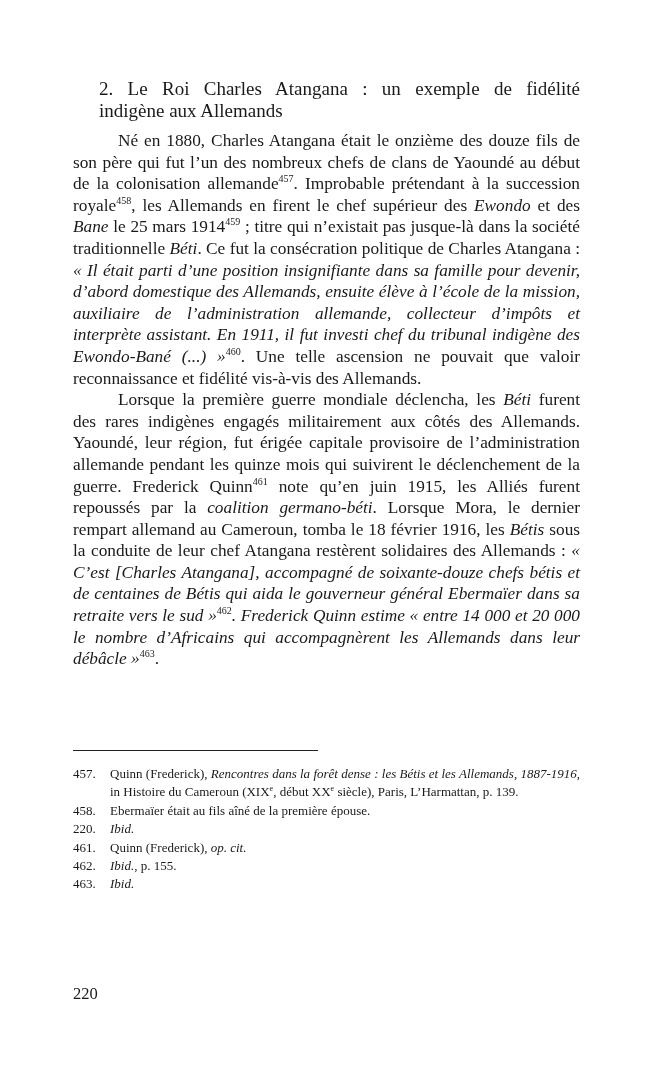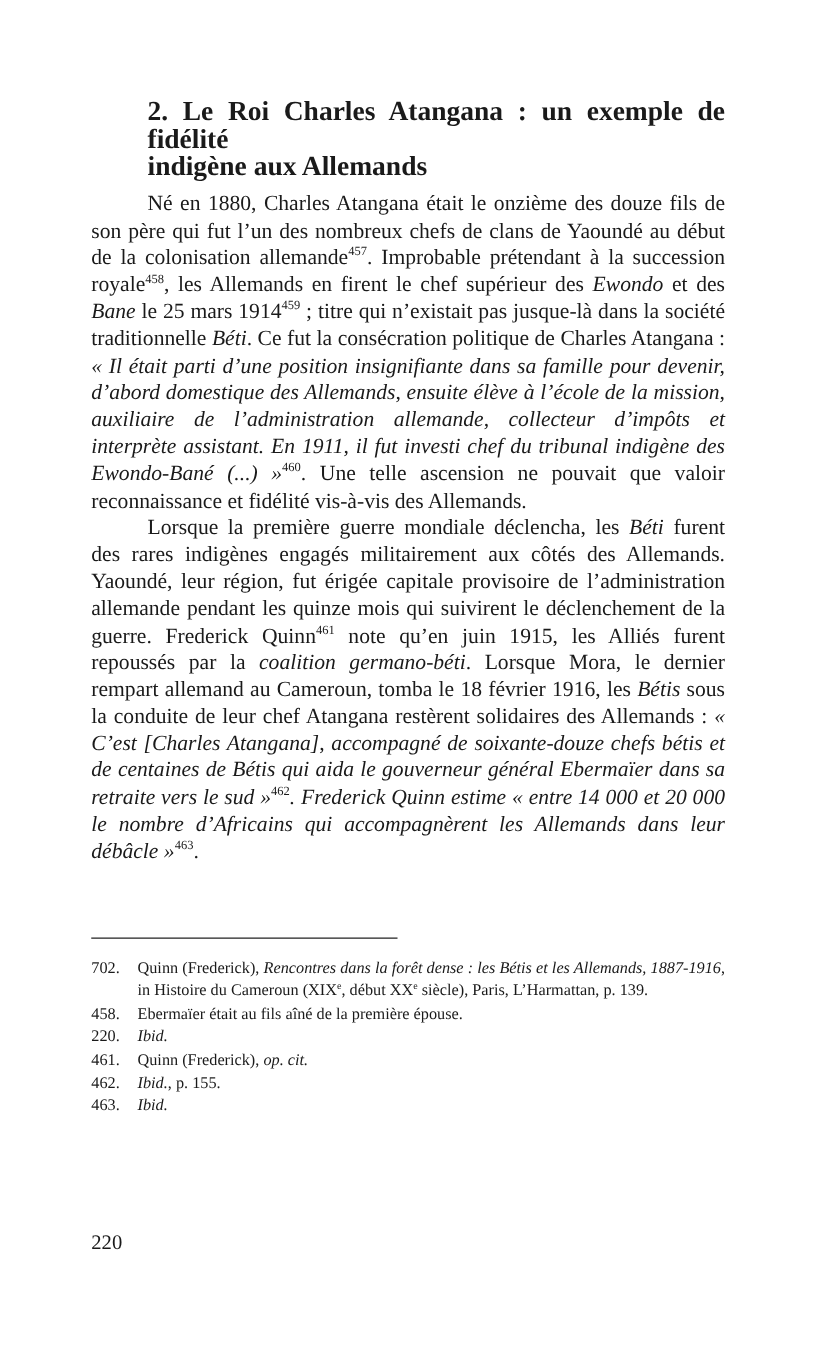--- a/index.html
+++ b/index.html
@@ -1,19 +1,19 @@
 <!DOCTYPE html>
 <html><head>
 <meta charset="utf-8">
 <style>
   html, body { margin: 0; padding: 0; background: #ffffff; }
   body { width: 650px; height: 1084px; position: relative; overflow: hidden;
          font-family: "Liberation Serif", "DejaVu Serif", serif; color: #1a1a1a; }
   .page { position: absolute; left: 73px; top: 78px; width: 507px; }
-  .heading { margin: 0 0 0 45px; font-weight: bold; font-size: 22px; line-height: 22px;
+  .heading { margin: 0 0 0 26px; font-weight: normal; font-size: 19px; line-height: 22px;
              text-align: justify; text-align-last: left; }
   .heading .line1 { display: block; text-align: justify; text-align-last: justify; }
   .heading .line2 { display: block; }
   .para { margin: 0; font-size: 17.3px; line-height: 21.6px; text-align: justify; }
   .para.first { margin-top: 8px; text-indent: 45px; }
   .para.second { text-indent: 45px; }
   .para i { }
   sup { font-size: 10px; line-height: 0; vertical-align: 7px; }
   .sep { position: absolute; left: 73px; top: 750px; width: 245px; height: 0;
          border-top: 1px solid #222; }
@@ -37,21 +37,21 @@
 
   <p class="para first"><span>Né en 1880, Charles Atangana était le onzième des douze fils de son père qui fut l’un des nombreux chefs de clans de Yaoundé au début de la colonisation allemande</span><sup>457</sup><span>. Improbable prétendant à la succession royale</span><sup>458</sup><span>, les Allemands en firent le chef supérieur des </span><i>Ewondo</i><span> et des </span><i>Bane</i><span> le 25 mars 1914</span><sup>459</sup><span> ; titre qui n’existait pas jusque-là dans la société traditionnelle </span><i>Béti</i><span>. Ce fut la consécration politique de Charles Atangana : </span><i>« Il était parti d’une position insignifiante dans sa famille pour devenir, d’abord domestique des Allemands, ensuite élève à l’école de la mission, auxiliaire de l’administration allemande, collecteur d’impôts et interprète assistant. En 1911, il fut investi chef du tribunal indigène des Ewondo-Bané (...) »</i><sup>460</sup><span>. Une telle ascension ne pouvait que valoir reconnaissance et fidélité vis-à-vis des Allemands.</span></p>
 
   <p class="para second"><span>Lorsque la première guerre mondiale déclencha, les </span><i>Béti</i><span> furent des rares indigènes engagés militairement aux côtés des Allemands. Yaoundé, leur région, fut érigée capitale provisoire de l’administration allemande pendant les quinze mois qui suivirent le déclenchement de la guerre. Frederick Quinn</span><sup>461</sup><span> note qu’en juin 1915, les Alliés furent repoussés par la </span><i>coalition germano-béti</i><span>. Lorsque Mora, le dernier rempart allemand au Cameroun, tomba le 18 février 1916, les </span><i>Bétis</i><span> sous la conduite de leur chef Atangana restèrent solidaires des Allemands : </span><i>« C’est [Charles Atangana], accompagné de soixante-douze chefs bétis et de centaines de Bétis qui aida le gouverneur général Ebermaïer dans sa retraite vers le sud »</i><sup>462</sup><i>. Frederick Quinn estime « entre 14 000 et 20 000 le nombre d’Africains qui accompagnèrent les Allemands dans leur débâcle »</i><sup>463</sup><span>.</span></p>
 </div>
 
 <div class="sep"></div>
 
 <div class="notes">
   <div class="note">
-    <span class="num">702.</span>
+    <span class="num">457.</span>
     <span class="txt"><span>Quinn (Frederick), </span><i>Rencontres dans la forêt dense : les Bétis et les Allemands, 1887-1916</i><span>, in Histoire du Cameroun (XIX</span><sup>e</sup><span>, début XX</span><sup>e</sup><span> siècle), Paris, L’Harmattan, p. 139.</span></span>
   </div>
   <div class="note">
     <span class="num">458.</span>
     <span class="txt">Ebermaïer était au fils aîné de la première épouse.</span>
   </div>
   <div class="note">
     <span class="num">220.</span>
     <span class="txt"><i>Ibid.</i><span></span></span>
   </div>

